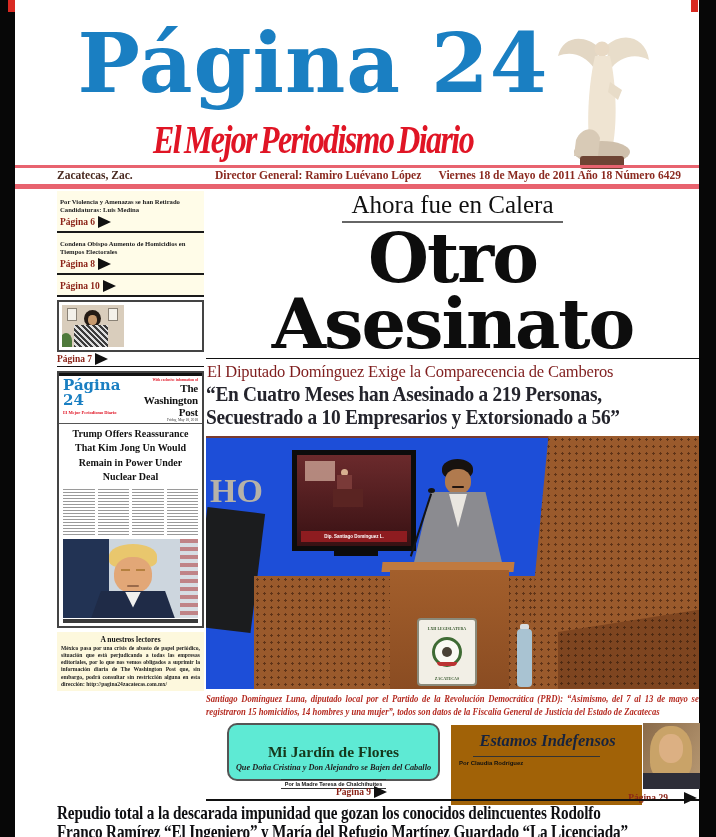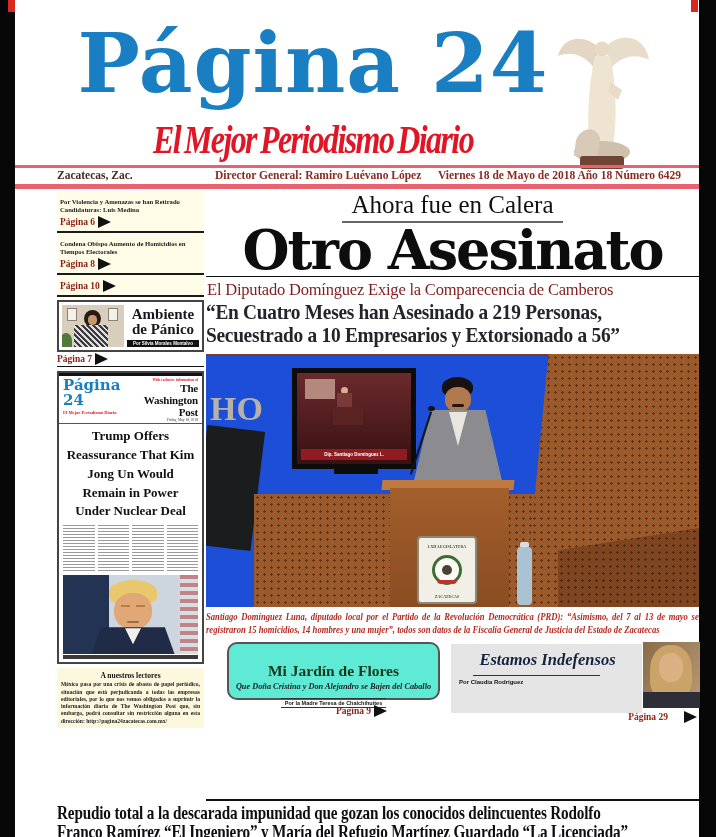--- a/index.html
+++ b/index.html
@@ -51,35 +51,35 @@
 
   .wapo-box { border:2px solid #444; background:#fff; margin-top:4px; }
   .wapo-topbar { height:3px; background:#111; }
   .wapo-head { display:flex; justify-content:space-between; padding:2px 4px 1px 4px; border-bottom:1px solid #555; }
   .wapo-p24 { font-family:"DejaVu Serif", serif; font-weight:bold; font-size:15px; color:#1a7fc2; line-height:1; }
   .wapo-p24tag { font-size:4.5px; font-weight:bold; color:#e01525; margin-top:2px; }
   .wapo-right { text-align:right; }
   .wapo-excl { font-size:3.6px; color:#e01525; font-weight:bold; }
   .wapo-wp { font-size:11px; font-weight:bold; color:#111; letter-spacing:-0.2px; }
   .wapo-date { font-size:3.6px; color:#333; }
-  .wapo-headline { font-weight:bold; font-size:13px; text-align:center; line-height:1.45; padding:3px 6px 2px 6px; color:#111; }
+  .wapo-headline { font-weight:bold; font-size:10px; text-align:center; line-height:1.45; padding:3px 6px 2px 6px; color:#111; }
   .wapo-cols { display:flex; gap:3px; padding:2px 4px; }
   .wapo-col { flex:1; height:47px; background:repeating-linear-gradient(#9a9a9a 0 1px, transparent 1px 3px); }
   .trump { position:relative; margin:1px 4px; height:79px; overflow:hidden; background:linear-gradient(90deg,#223354 0 34%, #cdd6de 34% 100%); }
   .trump-cap { height:4px; background:#3a3a3a; margin:0 4px 3px 4px; }
 
   .readers { background:#fdf8dd; margin-top:4px; padding:3px 4px; }
   .readers-title { text-align:center; font-weight:bold; font-size:7.5px; color:#111; }
   .readers-body { margin-top:1px; font-weight:bold; font-size:5.6px; line-height:1.3; color:#222; text-align:justify; }
 
   
   .main { position:absolute; left:206px; top:191px; width:493px; }
   .kicker1 { text-align:center; font-size:25px; color:#111; line-height:1.1; }
   .kicker1 span { display:inline-block; border-bottom:2px solid #666; padding:0 10px 2px 10px; }
-  .headline1 { text-align:center; font-family:"DejaVu Serif", serif; font-weight:bold; font-size:54px;
+  .headline1 { text-align:center; font-family:"DejaVu Serif", serif; font-weight:bold; font-size:70px;
     color:#0d0d0d; letter-spacing:-2px; line-height:0.95; margin-top:2px; }
   .deck { margin-top:8px; }
   .deck .line { white-space:nowrap; text-align:center; font-weight:bold; font-size:17px; color:#111;
     transform:scaleX(0.82); transform-origin:center; line-height:1.25; }
   .hr-black { border-top:1.5px solid #111; }
   .kicker2 { font-size:16.5px; color:#7f1d1d; margin:3px 0 1px 1px; letter-spacing:-0.2px; }
   .quote .line { white-space:nowrap; font-weight:bold; font-size:21.5px; color:#24242c;
     transform:scaleX(0.9); transform-origin:left; line-height:1.1; letter-spacing:-0.3px; }
 
   .photo { position:relative; margin-top:6px; width:493px; height:253px; background:#1d4ed8; overflow:hidden; }
@@ -126,21 +126,21 @@
 
   .bottom-row { position:relative; margin-top:5px; height:80px; }
   .jardin { position:absolute; left:21px; top:0; width:213px; height:58px; background:#5eead4;
     border:2px solid #555; border-radius:10px; text-align:center; padding-top:18px; }
   .jardin-title { font-weight:bold; font-size:15.5px; color:#15381c; line-height:1.1; }
   .jardin-sub { font-weight:bold; font-style:italic; font-size:8.8px; color:#222; margin-top:2px; white-space:nowrap;
     transform:scaleX(0.94); transform-origin:center; }
   .jardin-by { display:inline-block; border-top:1.5px solid #333; border-bottom:1.5px solid #333;
     font-weight:bold; font-size:5.5px; color:#111; margin-top:2px; padding:1px 4px; font-family:"Liberation Sans", sans-serif; }
   .jardin-page { position:absolute; left:130px; top:62px; }
-  .indef { position:absolute; left:245px; top:2px; width:191px; height:69px; background:#e5e5e5; padding:6px 6px 0 8px; }
+  .indef { position:absolute; left:245px; top:2px; width:191px; height:80px; background:#a16207; padding:6px 6px 0 8px; }
   .indef-title { font-weight:bold; font-style:italic; font-size:16.5px; color:#16233e; text-align:center; }
   .indef-hr { border-top:1.5px solid #333; width:72%; margin:5px 0 3px 14px; }
   .indef-by { font-weight:bold; font-size:6px; color:#111; font-family:"Liberation Sans", sans-serif; }
   .indef-photo { position:absolute; left:437px; top:0; width:57px; height:66px; overflow:hidden;
     background:linear-gradient(120deg,#8a6b4a,#b99a74); }
   .indef-page { position:absolute; right:0; top:68px;gap:16px; }
   .caption-page { position:absolute; right:0; top:26px; }
 
   .main-hr2 { position:absolute; left:206px; top:799px; width:493px; border-top:2px solid #111; }
   .bottom-head { position:absolute; left:57px; top:803px; width:650px; }
@@ -191,21 +191,21 @@
       <path d="M24 110 C30 96 44 96 48 108 L46 126 L22 126 Z" fill="#d8cab6"></path>
       <rect x="28" y="126" width="44" height="13" rx="3" fill="#6e4434"></rect>
     </svg>
   </div>
   <div class="tagline">El Mejor Periodismo Diario</div>
 
   <div class="rule-pink" style="top:165px; height:3px;"></div>
   <div class="infobar">
     <span class="loc">Zacatecas, Zac.</span>
     <span class="dir">Director General: Ramiro Luévano López</span>
-    <span class="date">Viernes 18 de Mayo de 2018 Año 18 Número 6429</span>
+    <span class="date">Viernes 18 de Mayo de 2011 Año 18 Número 6429</span>
   </div>
   <div class="rule-pink" style="top:184px; height:5px;"></div>
 
   <div class="sidebar">
 
     <div class="story">
       <div class="story-sub">Por Violencia y Amenazas se han Retirado Candidaturas: Luis Medina</div>
       <div class="pagerow">
         <span class="pagelabel">Página 6</span>
         <span class="arrow"></span>
@@ -228,24 +228,20 @@
     </div>
 
     <div class="ambiente-box">
       <div class="amb-photo">
         <div class="frame" style="left:5px; top:3px;"></div>
         <div class="frame" style="left:46px; top:3px;"></div>
         <div class="amb-hair"></div>
         <div class="amb-face"></div>
         <div class="amb-body"></div>
         <div class="amb-plant"></div>
-      </div>
-      <div class="amb-right">
-        <div class="amb-title">Ambiente de Pánico</div>
-        <div class="amb-byline">Por Silvia Morales Montalvo</div>
       </div>
     </div>
     <div class="pagerow">
       <span class="pagelabel">Página 7</span>
       <span class="arrow"></span>
     </div>
     <div class="hr-black"></div>
 
     <div class="wapo-box">
       <div class="wapo-topbar"></div>

